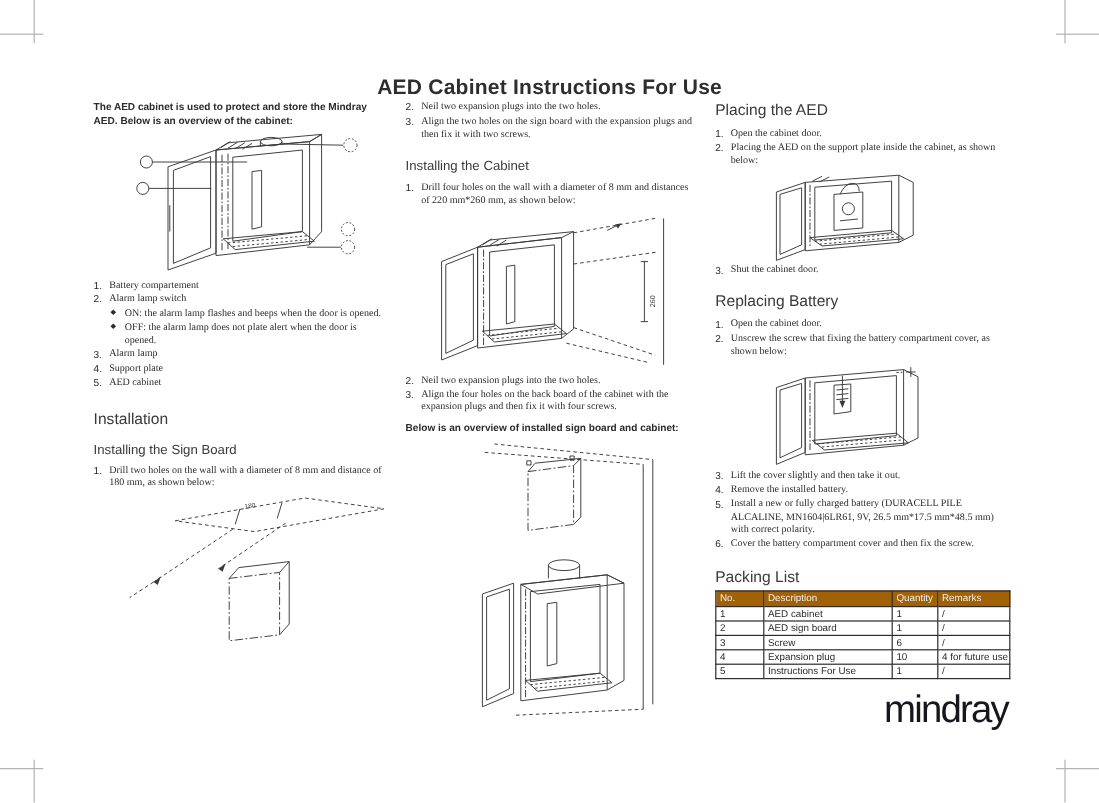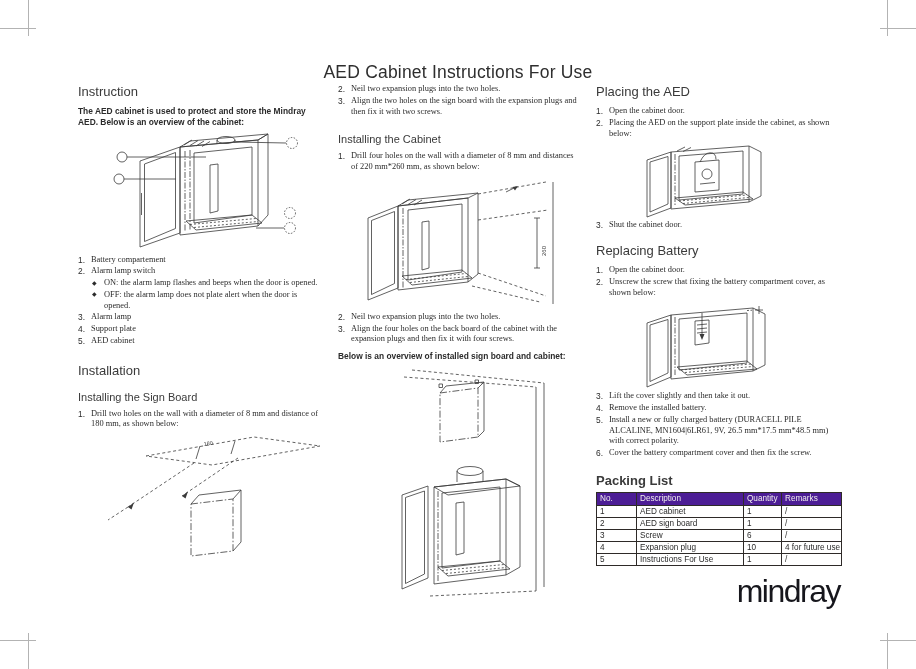--- a/index.html
+++ b/index.html
@@ -1,37 +1,37 @@
 <!DOCTYPE html>
 <html><head>
 <meta charset="utf-8">
 <style>
   * { margin:0; padding:0; box-sizing:border-box; }
   html,body { width:916px; height:669px; background:#ffffff; }
   body { font-family:"Liberation Sans", sans-serif; color:#2b2b2b; position:relative; overflow:hidden; }
   .crop { position:absolute; background:#b3b3b3; }
   h1.title { position:absolute; top:62px; left:0; width:916px; text-align:center;
-             font-size:17.5px; font-weight:400; color:#2e2e2e; letter-spacing:.2px; }
+             font-size:17.5px; font-weight:700; color:#2e2e2e; letter-spacing:.2px; }
   .col { position:absolute; top:84px; }
   #col1 { left:78px;  width:244px; }
   #col2 { left:338px; width:244px; }
   #col3 { left:596px; width:246px; }
   h2.sec { font-size:13px; font-weight:400; color:#3a3a3a; margin:0 0 7px 0; }
   h3.sub { font-size:11px; font-weight:400; color:#3a3a3a; margin:13px 0 6px 0; }
   p.body { font-size:8.4px; line-height:1.28; margin-bottom:3px;font-weight:bold; }
   .step { display:flex; font-size:8.4px; line-height:1.28; margin-bottom:1px; }
   .step .n { flex:0 0 13px; }
   .step .t { flex:1;font-family:Liberation Serif, serif; }
   .step.substep { padding-left:14px; }
   .step.substep .n { flex:0 0 12px; font-size:6px; padding-top:1.5px; }
   figure { margin:0; }
   svg.fig { display:block; }
   .fig * { vector-effect:non-scaling-stroke; }
   table.packing { border-collapse:collapse; width:245px; margin-top:4px; table-layout:fixed; }
-  table.packing th { background:#4c1d95; color:#f1efee; font-weight:400; font-size:8.2px;
+  table.packing th { background:#a16207; color:#f1efee; font-weight:400; font-size:8.2px;
                      text-align:left; padding:1px 3px; border:1.3px solid #2e2a28; height:13px; }
   table.packing td { font-size:8.2px; padding:1px 3px; border:1.3px solid #2e2a28; height:12px;
                      white-space:nowrap; overflow:hidden; }
   .c-no{width:40px}.c-desc{width:107px}.c-qty{width:38px}.c-rem{width:60px}
   .logo { margin-top:9px; text-align:right; font-size:32px; font-weight:400;
           letter-spacing:-1.5px; color:#16161c; padding-right:2px; line-height:1; }
 </style>
 </head>
 <body>
 
@@ -40,21 +40,20 @@
 <div class="crop" style="left:887px;top:0;width:1px;height:36px"></div>
 <div class="crop" style="left:880px;top:28px;width:36px;height:1px"></div>
 <div class="crop" style="left:28px;top:633px;width:1px;height:36px"></div>
 <div class="crop" style="left:0;top:640px;width:36px;height:1px"></div>
 <div class="crop" style="left:887px;top:633px;width:1px;height:36px"></div>
 <div class="crop" style="left:880px;top:640px;width:36px;height:1px"></div>
 
 <h1 class="title">AED Cabinet Instructions For Use</h1>
 
 <div class="col" id="col1">
-  <h2 class="sec">Instruction</h2>
   <p class="body">The AED cabinet is used to protect and store the Mindray AED. Below is an overview of the cabinet:</p>
 
   <figure style="margin:3px 0 2px 28px;">
     <svg class="fig" width="200" height="122" viewBox="0 0 200 122">
       <g fill="none" stroke="#3a3a3a" stroke-width="0.8">
         <g>
           <polygon points="34,30 74,16 74,102 34,116"></polygon>
           <polygon points="38.5,33 69.5,21.5 69.5,97.5 38.5,110.5"></polygon>
           <line x1="35.5" y1="62" x2="35.5" y2="84"></line>
         </g>
@@ -374,21 +373,21 @@
   </div>
   <div class="step">
     <span class="n">5.</span>
     <span class="t">Install a new or fully charged battery (DURACELL PILE ALCALINE, MN1604|6LR61, 9V, 26.5 mm*17.5 mm*48.5 mm) with correct polarity.</span>
   </div>
   <div class="step">
     <span class="n">6.</span>
     <span class="t">Cover the battery compartment cover and then fix the screw.</span>
   </div>
 
-  <h2 class="sec" style="margin-top:14px;margin-bottom:2px;font-weight:bold;">Packing List</h2>
+  <h2 class="sec" style="margin-top:14px;margin-bottom:2px;">Packing List</h2>
 
   <table class="packing">
     <colgroup>
         <col class="c-no">
         <col class="c-desc">
         <col class="c-qty">
         <col class="c-rem">
       </colgroup>
     <thead>
       <tr>

